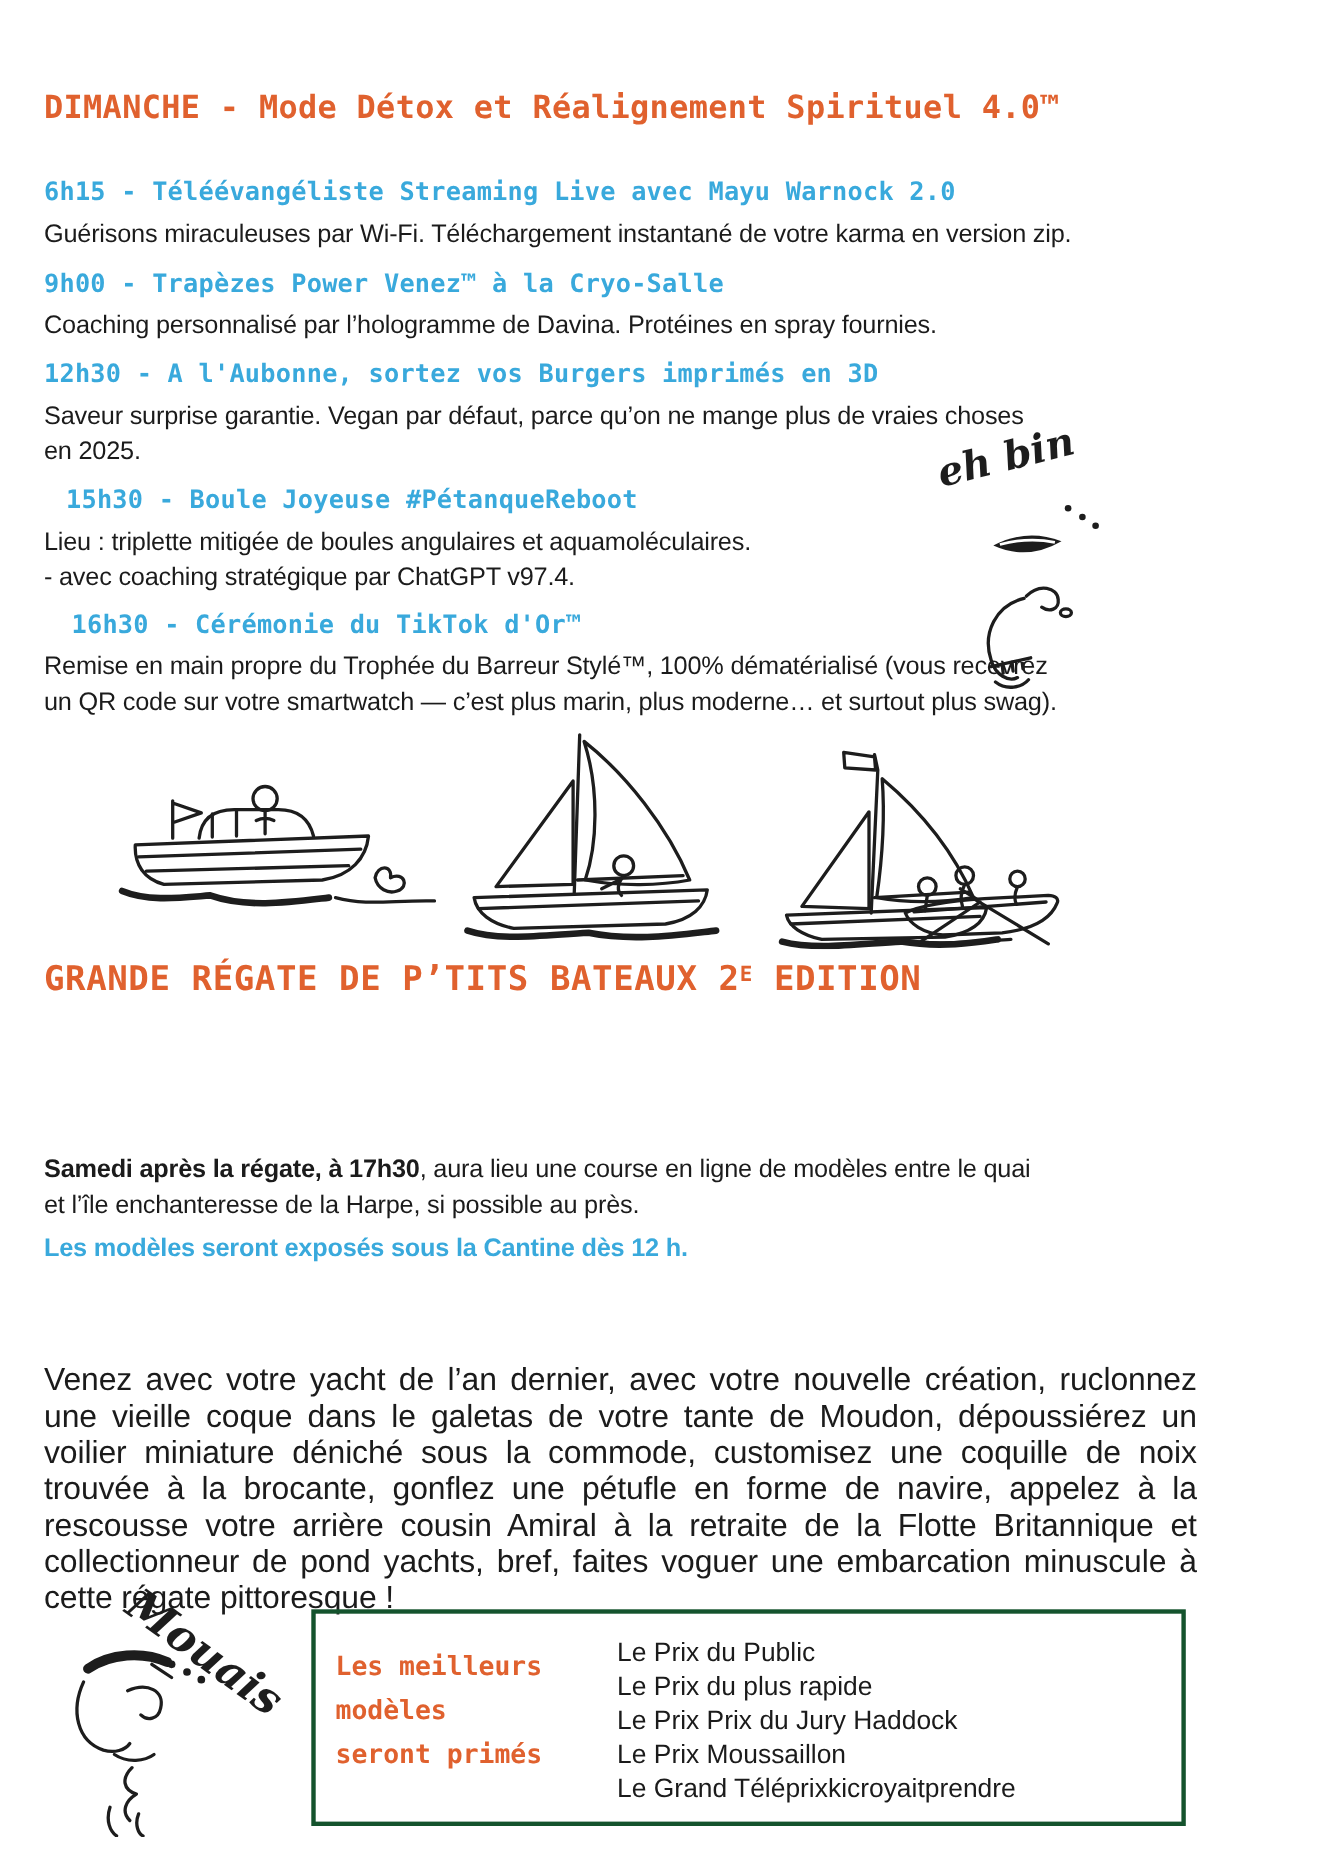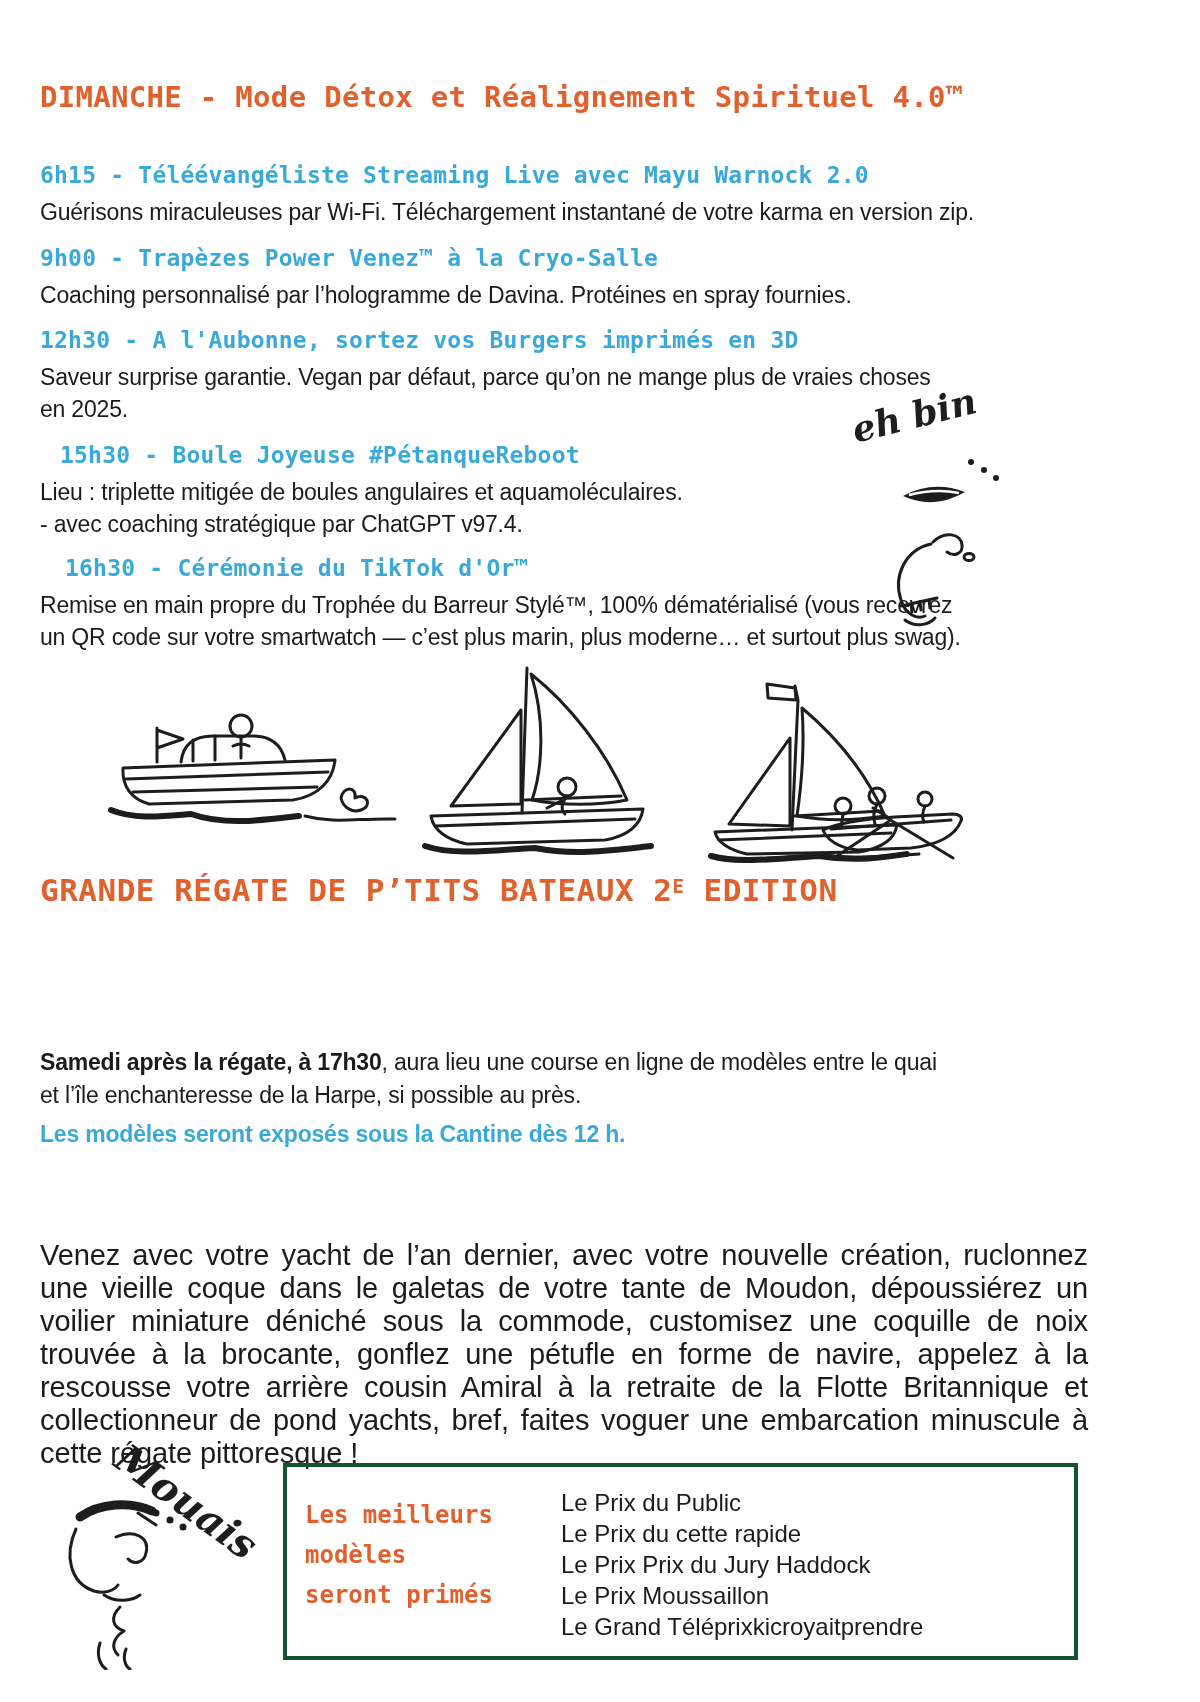--- a/index.html
+++ b/index.html
@@ -144,20 +144,20 @@
     <path class="doodle" d="M60,182 C50,192 52,202 64,206 C54,212 50,222 58,230"></path>
     <path class="doodle" d="M40,218 C36,230 40,240 46,244 M66,224 C62,234 66,242 70,244"></path>
   </svg>
 
   <div class="abs prize-box">
     <div class="prize-label mono orange">Les meilleurs
 modèles
 seront primés</div>
     <div class="prize-list">
       <div>Le Prix du Public</div>
-      <div>Le Prix du cette rapide</div>
+      <div>Le Prix du plus rapide</div>
       <div>Le Prix Prix du Jury Haddock</div>
       <div>Le Prix Moussaillon</div>
       <div>Le Grand Téléprixkicroyaitprendre</div>
     </div>
   </div>
 
 </div>
 
 </body></html>

